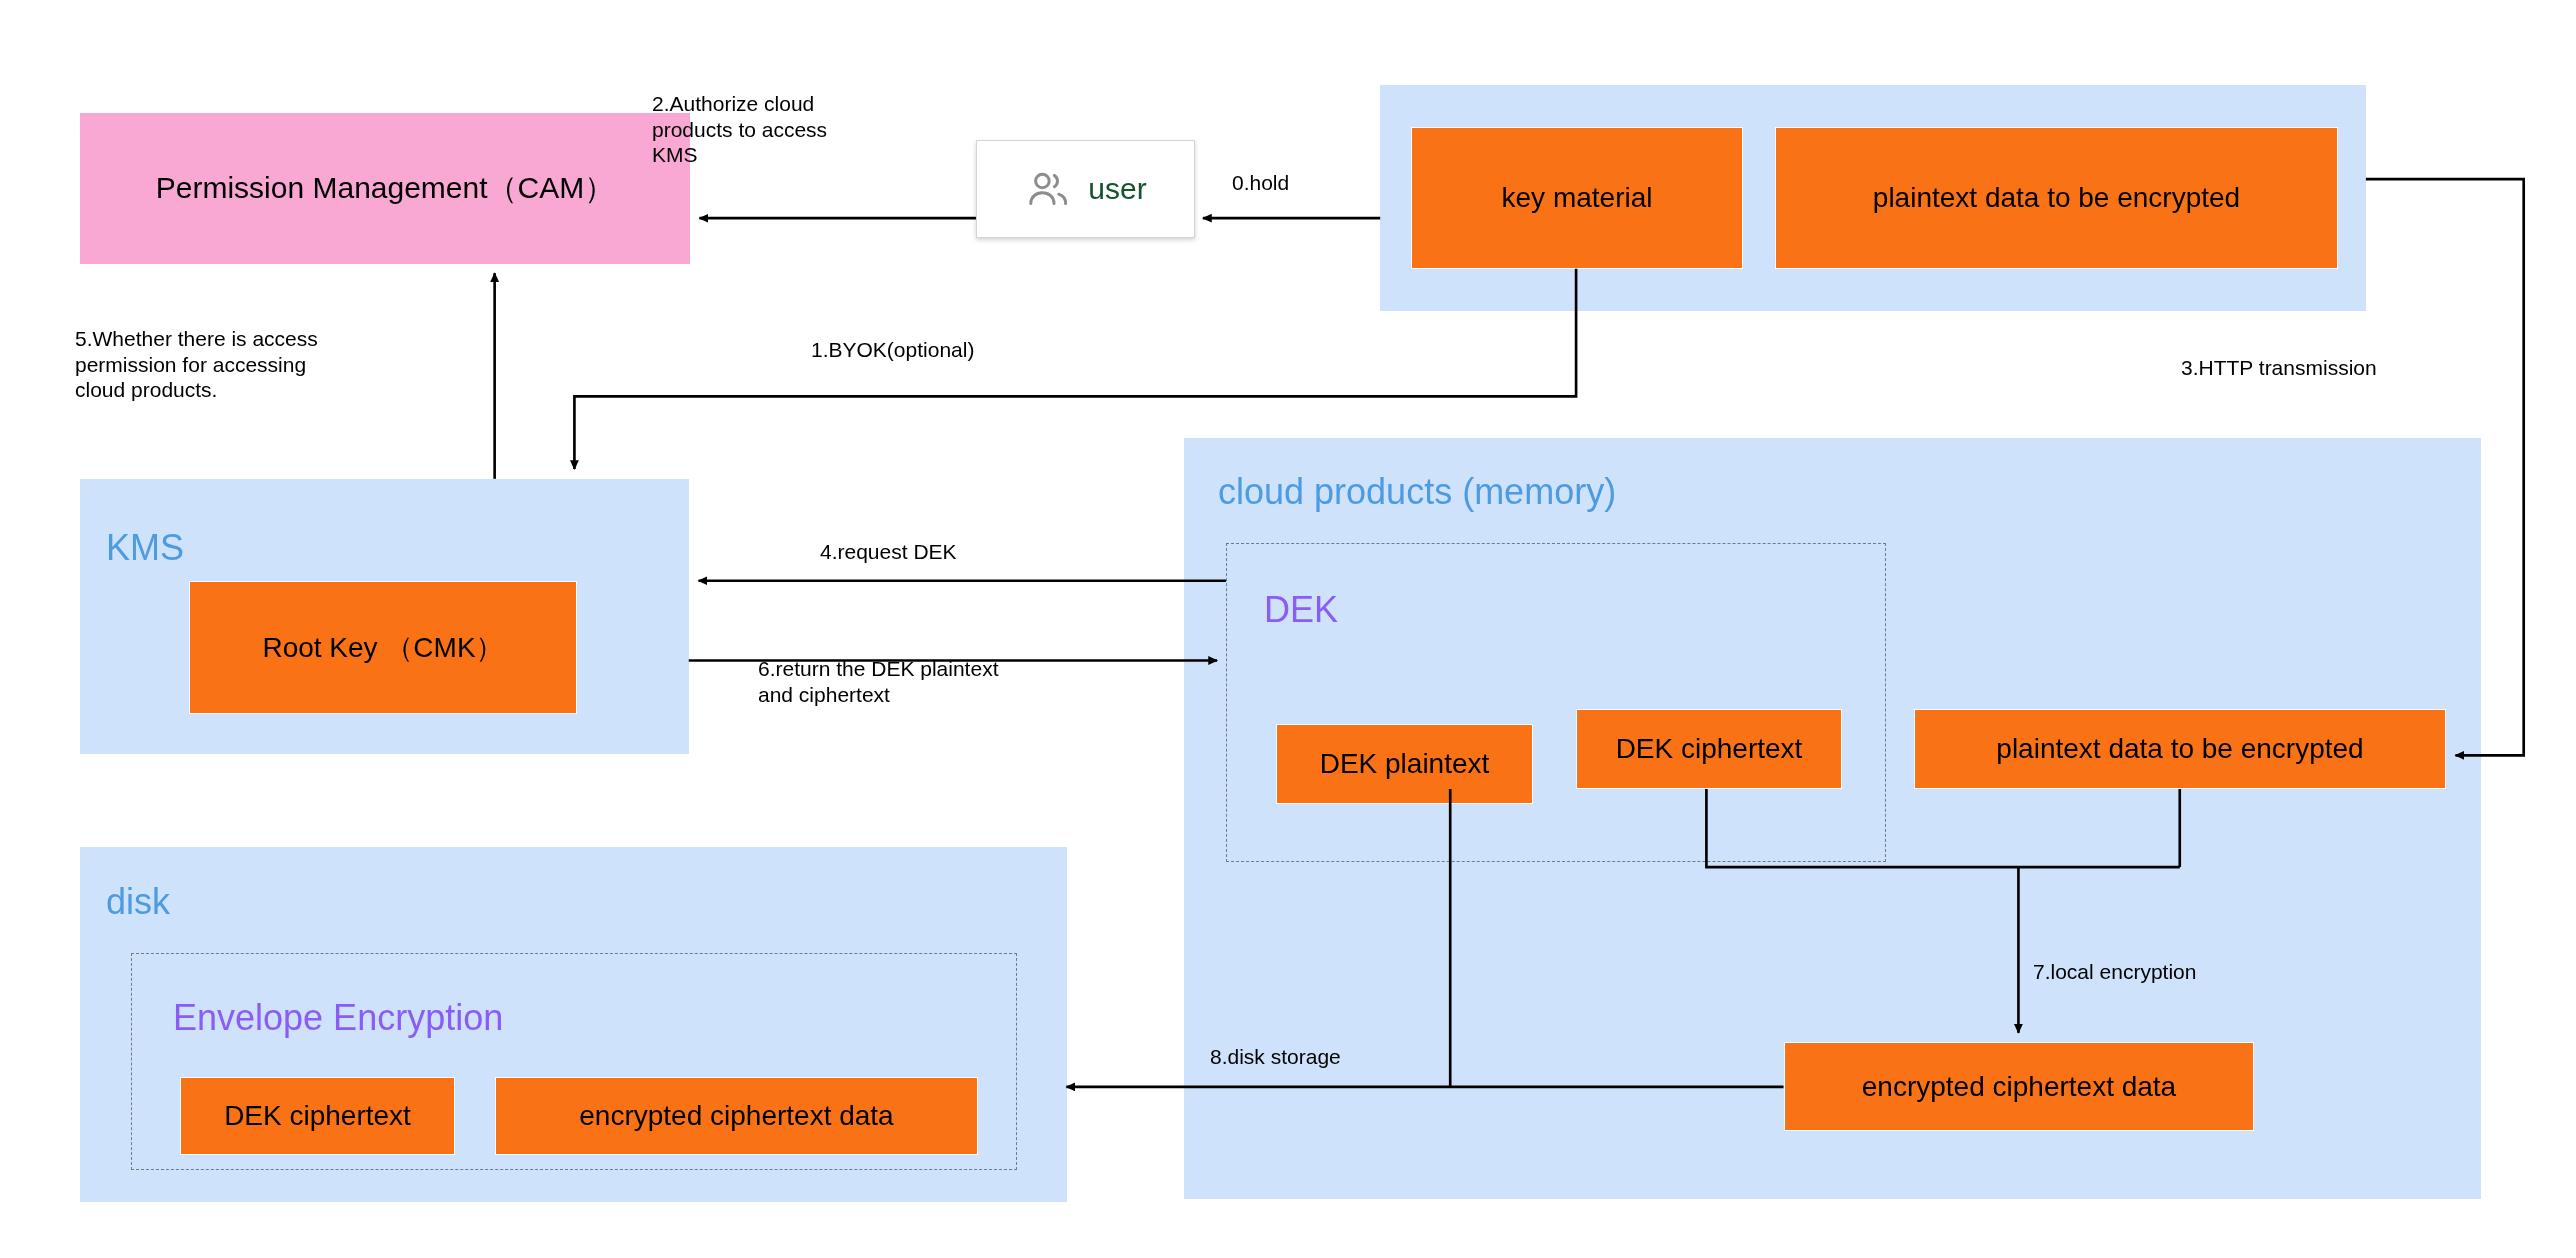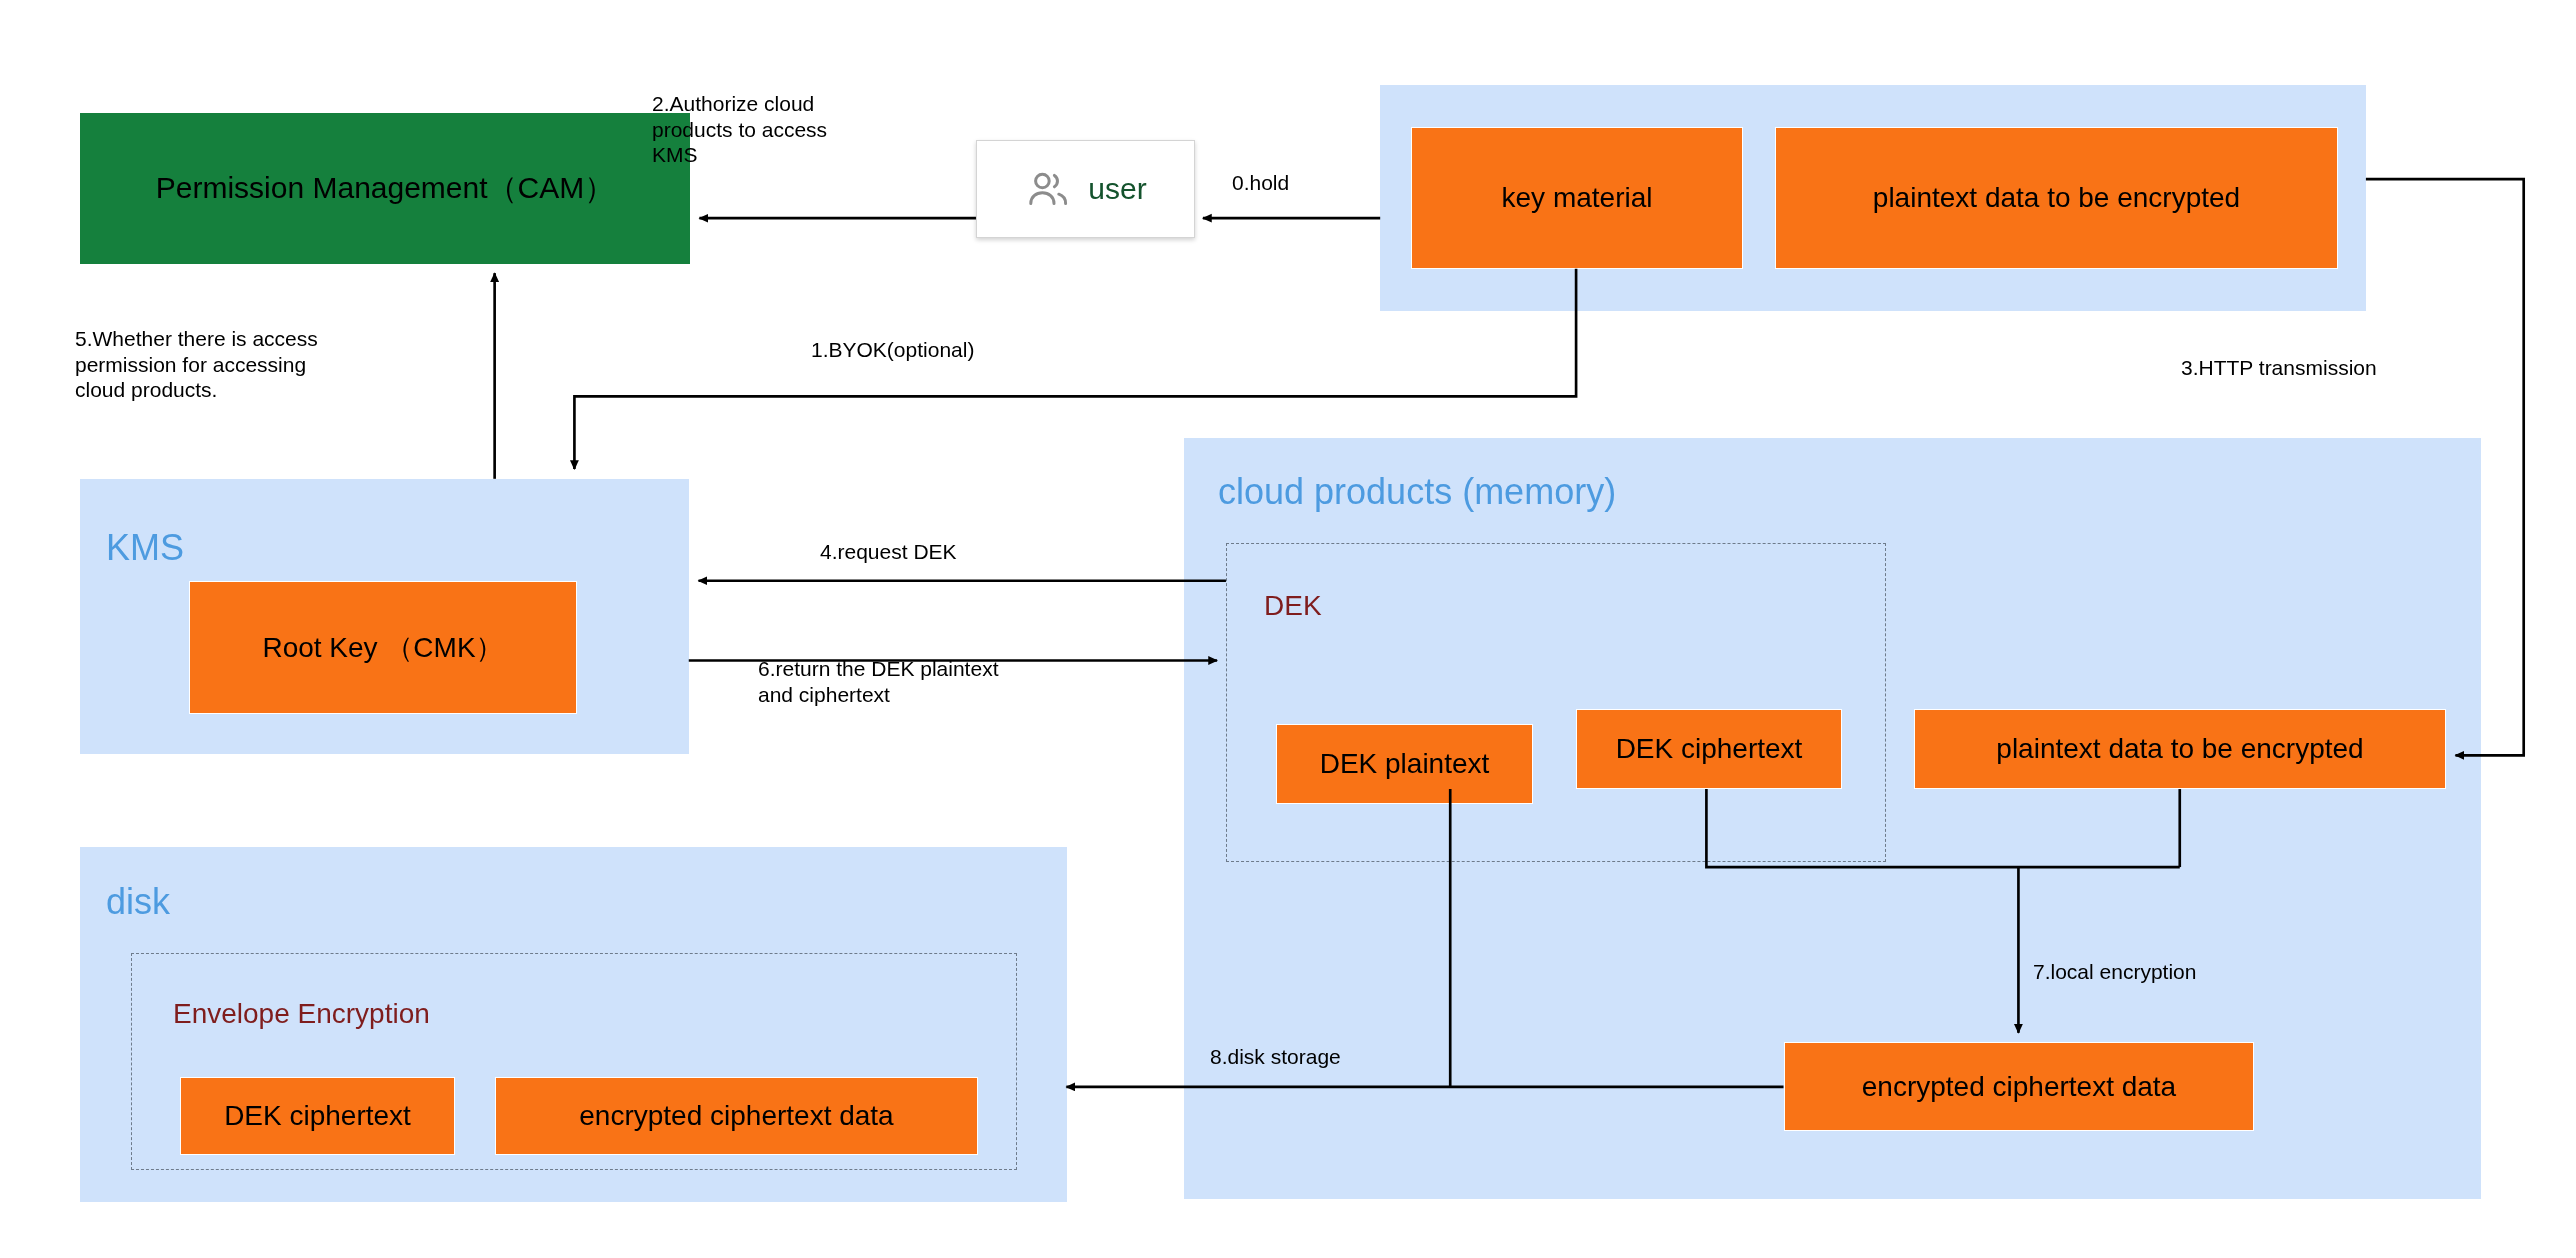--- a/index.html
+++ b/index.html
@@ -5,32 +5,32 @@
   html,body{margin:0;padding:0;background:#ffffff;}
   body{width:2576px;height:1259px;position:relative;overflow:hidden;
        font-family:"Liberation Sans","DejaVu Sans",sans-serif;
        -webkit-font-smoothing:antialiased;}
   #stage{position:absolute;left:0;top:0;width:2576px;height:1259px;}
 
   .svg-layer{position:absolute;left:0;top:0;width:2576px;height:1259px;pointer-events:none;}
 
   
   .group-blue{position:absolute;box-sizing:border-box;background:#CFE2FB;}
-  .group-gray{position:absolute;box-sizing:border-box;background:#15803d;
+  .group-gray{position:absolute;box-sizing:border-box;background:#f9a8d4;
               display:flex;align-items:center;justify-content:center;}
 
   .group-label{position:absolute;color:#4D9BE0;font-size:36px;line-height:1;white-space:nowrap;}
 
   
   .boxw{position:absolute;box-sizing:border-box;background:#f97316;border:0.9px solid #ffffff;
         display:flex;align-items:center;justify-content:center;text-align:right;
         color:#000000;font-size:28px;line-height:1.2;padding:0 8.9px;}
 
   .dashed{position:absolute;box-sizing:border-box;border:1.8px dashed #6E7B8B;background:transparent;}
-  .dashed-label{position:absolute;color:#7f1d1d;font-size:28px;line-height:1;white-space:nowrap;}
+  .dashed-label{position:absolute;color:#8b5cf6;font-size:36px;line-height:1;white-space:nowrap;}
 
   .userbox{position:absolute;box-sizing:border-box;background:#ffffff;border:0.9px solid #D4D4D4;
            box-shadow:0 1.8px 4.4px rgba(0,0,0,.18);
            display:flex;align-items:center;justify-content:center;gap:16px;}
   .userbox .ulabel{font-size:30px;color:#14532d;}
 
   .camlabel{font-size:30px;color:#000;white-space:nowrap;}
 
   .edge-label{position:absolute;color:#000000;font-size:21px;line-height:1.22;white-space:pre-line;}
 

